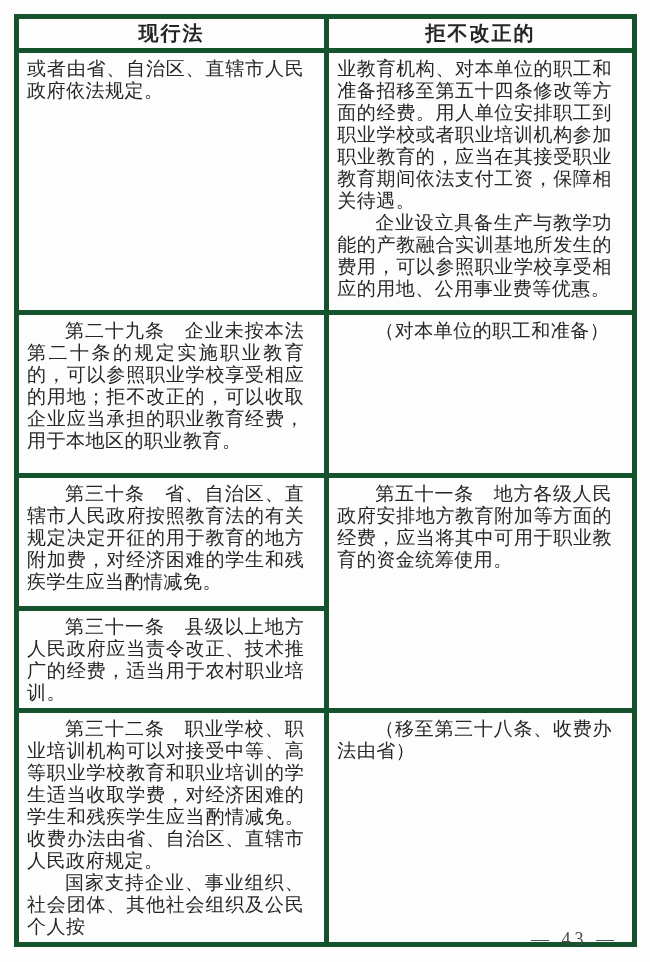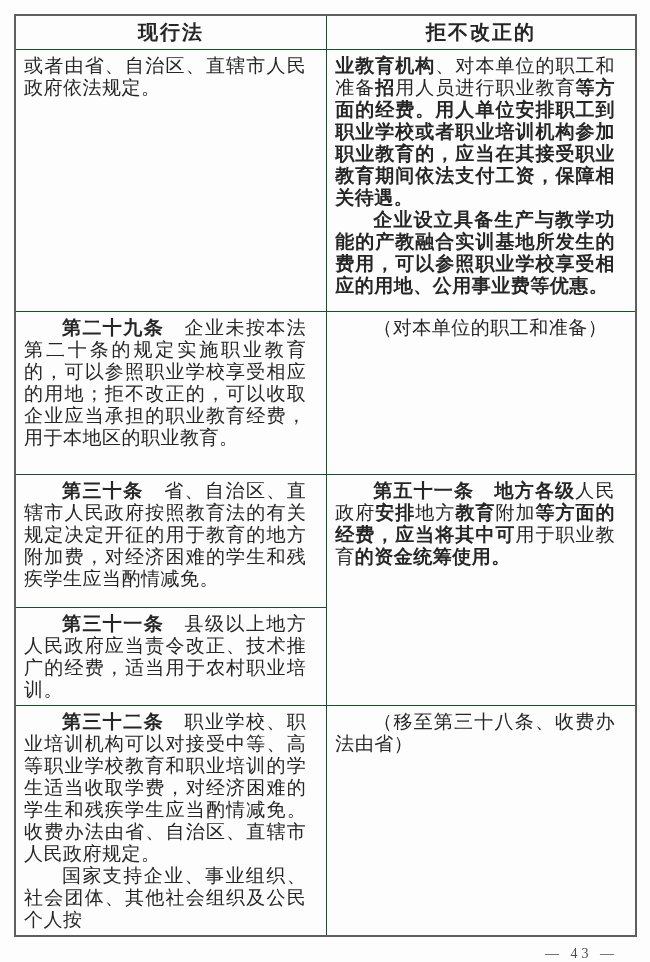--- a/index.html
+++ b/index.html
@@ -16,21 +16,21 @@
     box-sizing: border-box;
     padding: 14px 13px 0 14px;
   }
   table.cmp {
     width: 623px;
     border-collapse: collapse;
     table-layout: fixed;
     border: 2px solid #5f5f5f;
   }
   table.cmp th, table.cmp td {
-    border: 1px solid #14532d;
+    border: 5px solid #14532d;
     vertical-align: top;
     box-sizing: border-box;
   }
   table.cmp th {
     height: 34px;
     font-size: 20px;
     font-weight: 700;
     font-family: "Liberation Sans", sans-serif;
     text-align: center;
     vertical-align: middle;
@@ -50,27 +50,27 @@
   .para {
     margin: 0;
     text-align: justify;
     text-justify: inter-character;
     letter-spacing: 0.5px;
   }
   .para.indent { text-indent: 2em; }
   .seg { font-family: "Liberation Serif", serif; font-weight: 400; }
   .seg.b {
     font-family: "Liberation Sans", sans-serif;
-    font-weight: 700;
+    font-weight: 400;
   }
   .page-number {
     position: absolute;
     right: 32px;
-    bottom: 0;
-    font-size: 14px;
+    bottom: 12px;
+    font-size: 18px;
     letter-spacing: 4px;
     color: #4a4a4a;
     font-family: "Liberation Serif", serif;
   }
 </style>
 </head>
 <body>
 
 <div class="page">
   <table class="cmp">
@@ -83,21 +83,21 @@
         <th>现行法</th>
         <th>拒不改正的</th>
       </tr>
     </thead>
     <tbody>
       <tr class="r1">
         <td>
             <p class="para"><span class="seg">或者由省、自治区、直辖市人民政府依法规定。</span></p>
           </td>
         <td>
-            <p class="para"><span class="seg b">业教育机构</span><span class="seg">、对本单位的职工和准备</span><span class="seg b">招</span><span class="seg">用人员进行职业教育</span><span class="seg b">等方面的经费。用人单位安排职工到职业学校或者职业培训机构参加职业教育的，应当在其接受职业教育期间依法支付工资，保障相关待遇。</span></p>
+            <p class="para"><span class="seg b">业教育机构</span><span class="seg">、对本单位的职工和准备</span><span class="seg b">招</span><span class="seg">移至第五十四条修改</span><span class="seg b">等方面的经费。用人单位安排职工到职业学校或者职业培训机构参加职业教育的，应当在其接受职业教育期间依法支付工资，保障相关待遇。</span></p>
             <p class="para indent"><span class="seg b">企业设立具备生产与教学功能的产教融合实训基地所发生的费用，可以参照职业学校享受相应的用地、公用事业费等优惠。</span></p>
           </td>
       </tr>
       <tr class="r2">
         <td>
             <p class="para indent"><span class="seg b">第二十九条　</span><span class="seg">企业未按本法第二十条的规定实施职业教育的，可以参照职业学校享受相应的用地；拒不改正的，可以收取企业应当承担的职业教育经费，用于本地区的职业教育。</span></p>
           </td>
         <td>
             <p class="para indent"><span class="seg">（对本单位的职工和准备）</span></p>
           </td>

